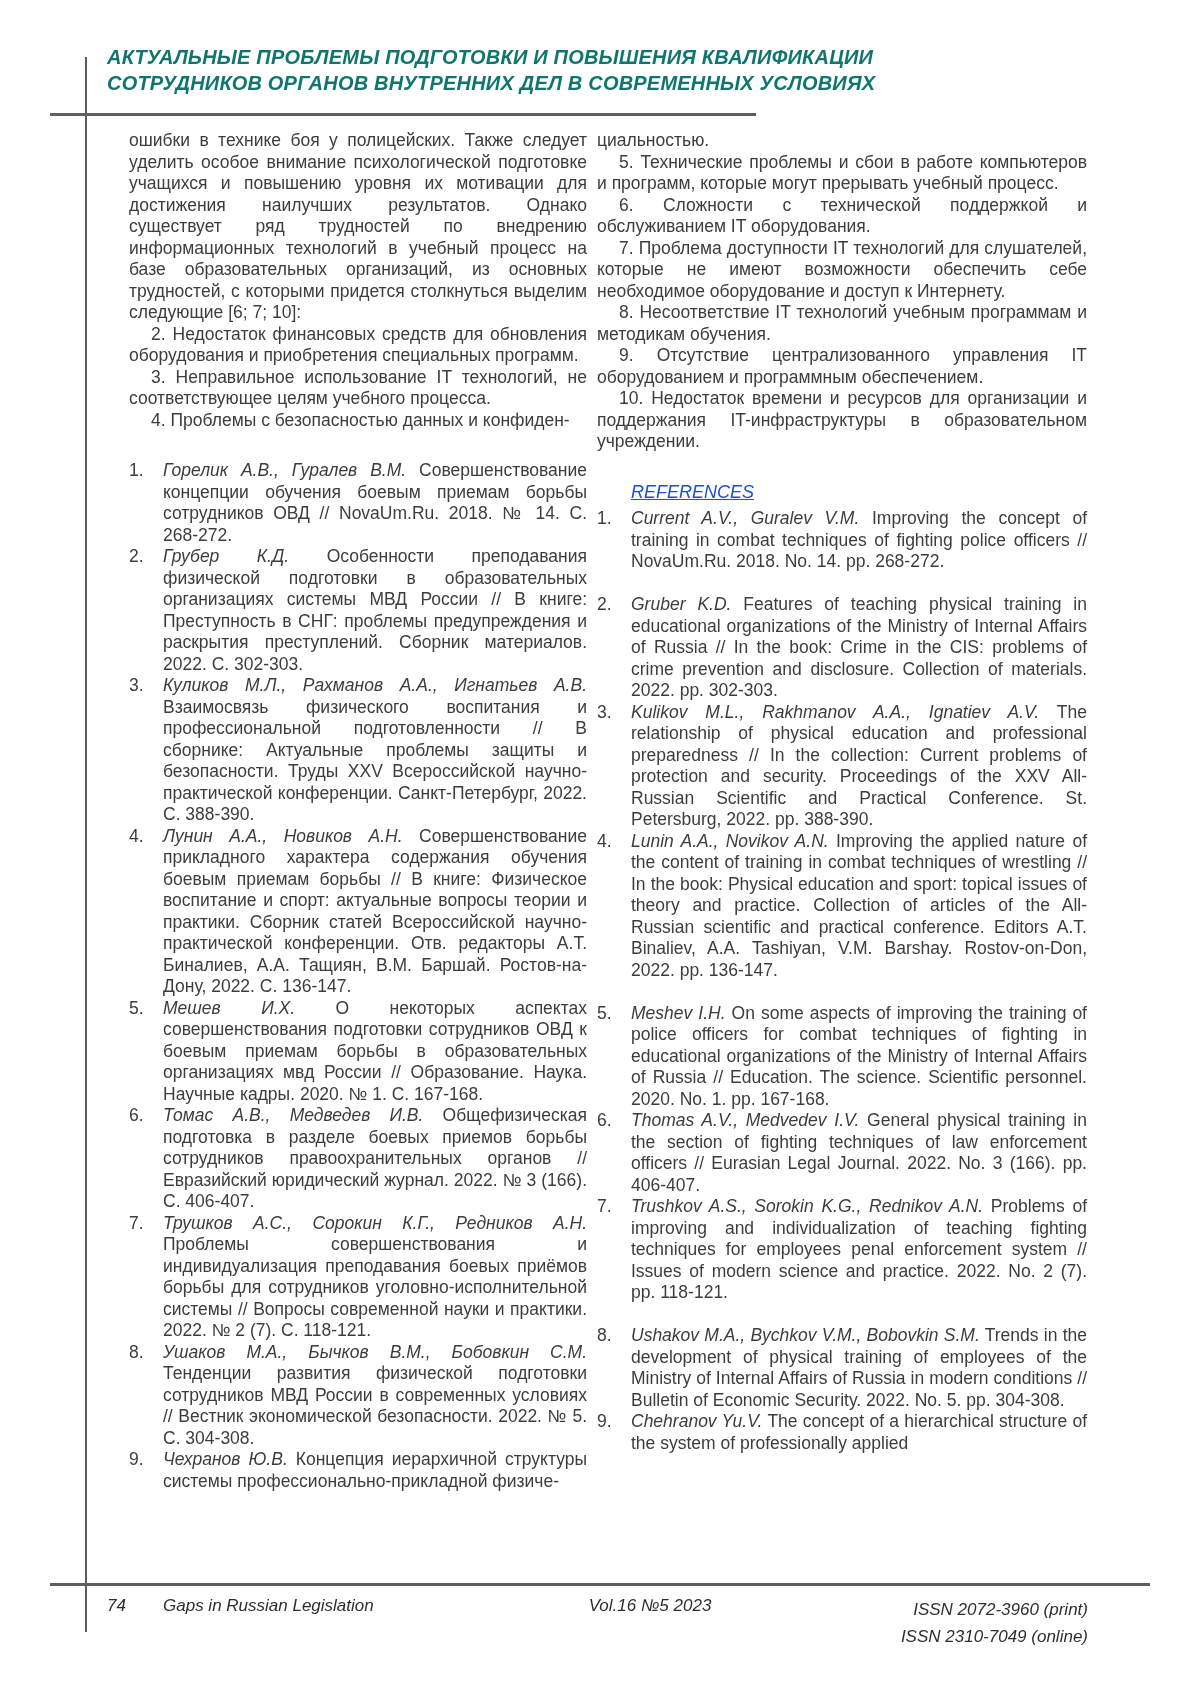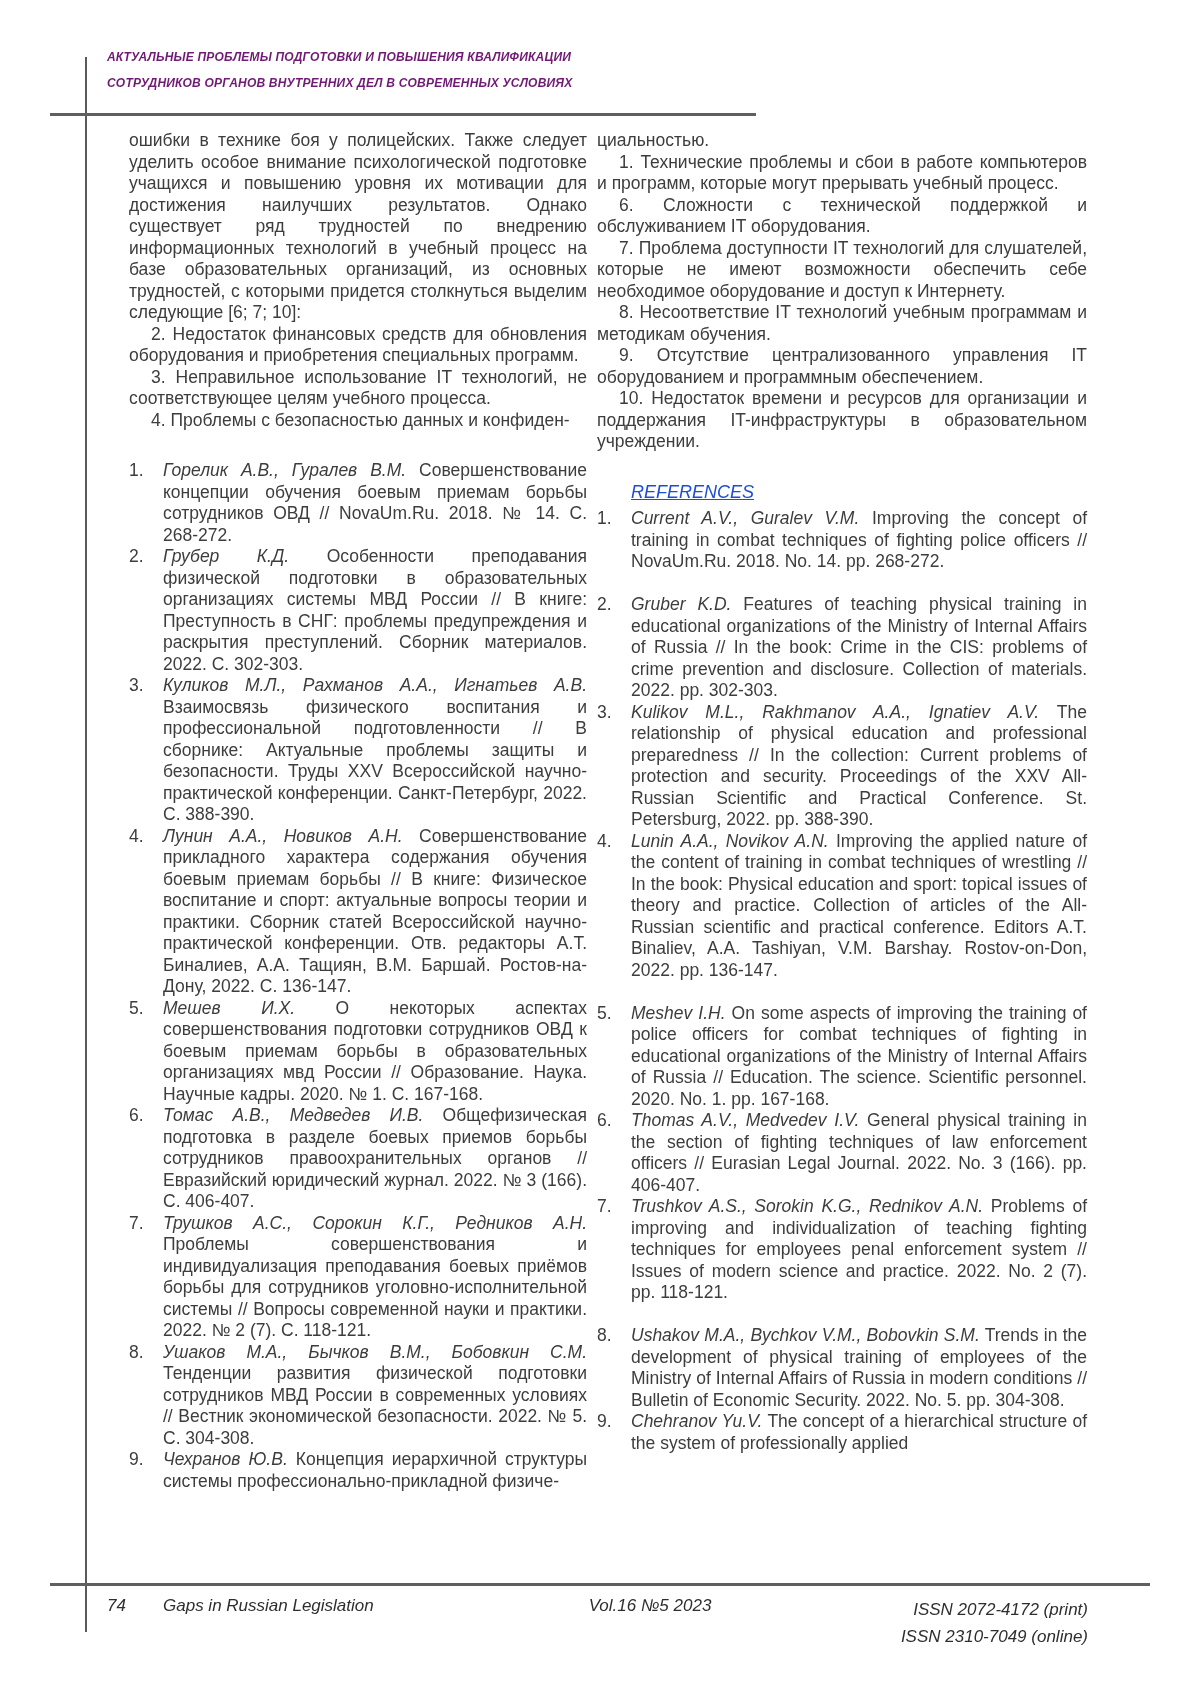--- a/index.html
+++ b/index.html
@@ -5,22 +5,22 @@
   html,body { margin:0; padding:0; background:#ffffff; }
   .page {
     position:relative; width:1200px; height:1697px; background:#ffffff;
     font-family:"Liberation Sans", sans-serif; color:#3d3d3d; overflow:hidden;
   }
   
   .vline { position:absolute; left:85px; top:57px; width:2px; height:1575px; background:#5a5a5a; }
   
   .header { position:absolute; left:107px; top:44px; width:720px; }
   .header .t {
-    font-style:italic; font-weight:bold; color:#701a75;
-    font-size:12px; line-height:26px; letter-spacing:0.2px; white-space:nowrap;
+    font-style:italic; font-weight:bold; color:#0f766e;
+    font-size:20px; line-height:26px; letter-spacing:0.2px; white-space:nowrap;
   }
   .header-rule { position:absolute; left:50px; top:113px; width:706px; height:3px; background:#5f5f5f; }
   .footer-rule { position:absolute; left:50px; top:1583px; width:1100px; height:3px; background:#5f5f5f; }
 
   
   .col { position:absolute; top:130px; font-size:17.5px; line-height:21.5px; text-align:justify; }
   .col-left  { left:107px; width:458px;margin-left:22px; }
   .col-right { left:597px; width:490px; }
   .col p { margin:0; text-indent:22px; }
   .col p.cont { text-indent:0; }
@@ -74,21 +74,21 @@
         <li class="ref-item"><span class="num">6.</span><span class="authors">Томас А.В., Медведев И.В.</span><span> Общефизическая подготовка в разделе боевых приемов борьбы сотрудников правоохранительных органов // Евразийский юридический журнал. 2022. № 3 (166). С. 406-407.</span></li>
         <li class="ref-item"><span class="num">7.</span><span class="authors">Трушков А.С., Сорокин К.Г., Редников А.Н.</span><span> Проблемы совершенствования и индивидуализация преподавания боевых приёмов борьбы для сотрудников уголовно-исполнительной системы // Вопросы современной науки и практики. 2022. № 2 (7). С. 118-121.</span></li>
         <li class="ref-item"><span class="num">8.</span><span class="authors">Ушаков М.А., Бычков В.М., Бобовкин С.М.</span><span> Тенденции развития физической подготовки сотрудников МВД России в современных условиях // Вестник экономической безопасности. 2022. № 5. С. 304-308.</span></li>
         <li class="ref-item"><span class="num">9.</span><span class="authors">Чехранов Ю.В.</span><span> Концепция иерархичной структуры системы профессионально-прикладной физиче-</span></li>
       </ol>
     </div>
   </div>
 
   <div class="col col-right">
     <p class="cont">циальностью.</p>
-    <p>1. Технические проблемы и сбои в работе компьютеров и программ, которые могут прерывать учебный процесс.</p>
+    <p>5. Технические проблемы и сбои в работе компьютеров и программ, которые могут прерывать учебный процесс.</p>
     <p>6. Сложности с технической поддержкой и обслуживанием IT оборудования.</p>
     <p>7. Проблема доступности IT технологий для слушателей, которые не имеют возможности обеспечить себе необходимое оборудование и доступ к Интернету.</p>
     <p>8. Несоответствие IT технологий учебным программам и методикам обучения.</p>
     <p>9. Отсутствие централизованного управления IT оборудованием и программным обеспечением.</p>
     <p>10. Недостаток времени и ресурсов для организации и поддержания IT-инфраструктуры в образовательном учреждении.</p>
 
     <div class="bib">
       <h3 class="bib-heading">REFERENCES</h3>
       <ol>
         <li class="ref-item"><span class="num">1.</span><span class="authors">Current A.V., Guralev V.M.</span><span> Improving the concept of training in combat techniques of fighting police officers // NovaUm.Ru. 2018. No. 14. pp. 268-272.</span></li>
@@ -104,18 +104,18 @@
     </div>
   </div>
 
   <div class="footer-rule"></div>
 
   <div class="footer">
     <span class="pageno">74</span>
     <span class="journal">Gaps in Russian Legislation</span>
     <span class="volume">Vol.16  №5  2023</span>
     <span class="issn">
-      <span>ISSN 2072-4172 (print)</span><br>
+      <span>ISSN 2072-3960 (print)</span><br>
       <span>ISSN 2310-7049 (online)</span>
     </span>
   </div>
 
 </div>
 
 </body></html>

